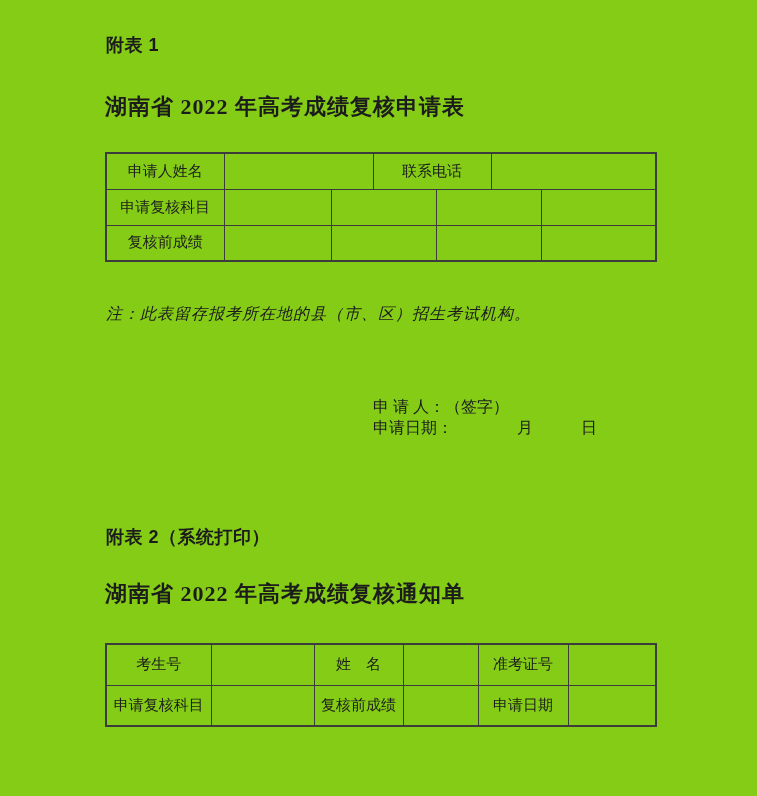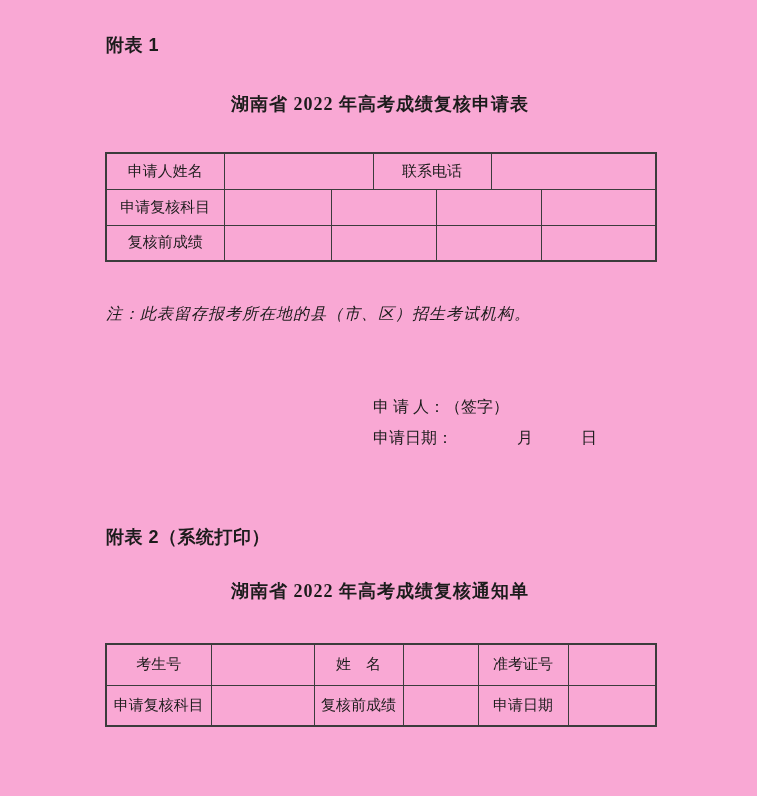--- a/index.html
+++ b/index.html
@@ -1,35 +1,34 @@
 <!DOCTYPE html>
 <html><head>
 <meta charset="utf-8">
 <style>
   html,body{margin:0;padding:0;background:#ffffff;}
   .page{
     position:relative;
     width:757px;height:796px;
-    background:#f9a8d4;
+    background:#84cc16;
     overflow:hidden;
     font-family:"Liberation Serif","DejaVu Serif",serif;
     color:#1c1c1c;
   }
   .appendix-label{
     position:absolute;left:106px;
     font-size:18px;font-weight:600;
     font-family:"Liberation Sans","DejaVu Sans",sans-serif;
     letter-spacing:0.5px;white-space:pre;
   }
   .appendix-label.a1{top:33px;}
   .appendix-label.a2{top:525px;}
   .doc-title{
     position:absolute;left:105px;width:550px;
-    text-align:center;
-    font-size:18px;font-weight:700;
+    font-size:22px;font-weight:700;
     letter-spacing:1px;white-space:pre;
     margin:0;
   }
   .doc-title.t1{top:92px;}
   .doc-title.t2{top:579px;}
   table.form{
     position:absolute;left:105px;
     width:550px;
     border-collapse:collapse;
     table-layout:fixed;
@@ -51,21 +50,21 @@
   .note{
     position:absolute;left:106px;top:304px;
     font-size:16px;font-style:italic;
     letter-spacing:1px;white-space:pre;font-family:Liberation Serif, serif;
   }
   .sig-line{
     position:absolute;left:373px;
     font-size:16px;white-space:pre;
   }
   .sig-line.applicant{top:397px;}
-  .sig-line.date{top:428px;}
+  .sig-line.date{top:418px;}
 </style>
 </head>
 <body>
 
 <div class="page">
 
   <div class="appendix-label a1">附表 1</div>
 
   <h1 class="doc-title t1">湖南省 2022 年高考成绩复核申请表</h1>
 

